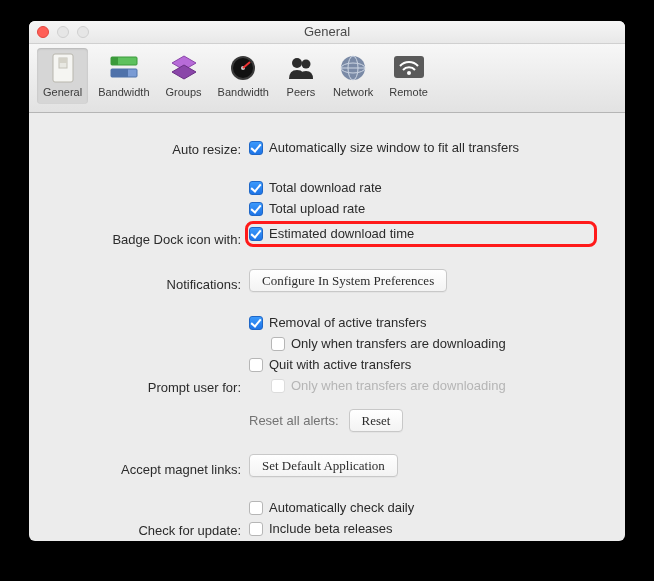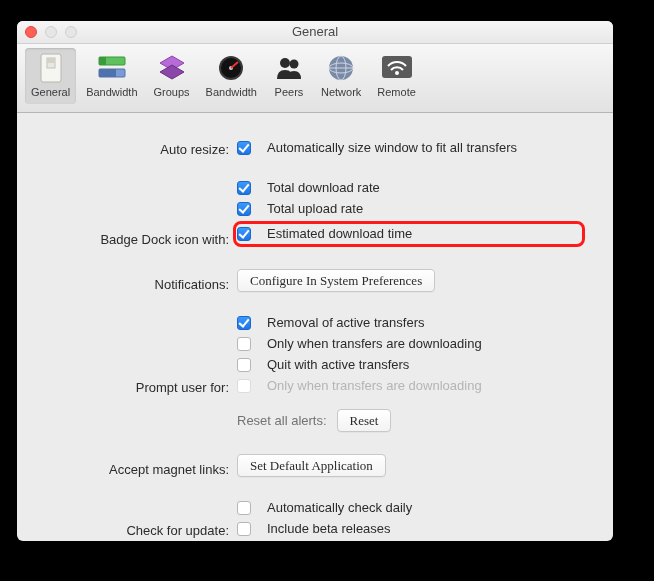--- a/index.html
+++ b/index.html
@@ -1,35 +1,35 @@
 <!DOCTYPE html>
 <html><head>
 <meta charset="utf-8">
 <style>
   html,body{margin:0;padding:0;background:#000;}
   body{font-family:-apple-system,"Helvetica Neue",Arial,sans-serif;font-size:13px;color:#2b2b2b;width:654px;height:581px;position:relative;}
-  .window{position:absolute;left:17px;top:21px;width:596px;height:520px;background:#ececec;border-radius:6px;box-shadow:0 18px 40px rgba(0,0,0,.45),0 0 0 1px rgba(0,0,0,.15);overflow:hidden;}
+  .window{position:absolute;left:29px;top:21px;width:596px;height:520px;background:#ececec;border-radius:6px;box-shadow:0 18px 40px rgba(0,0,0,.45),0 0 0 1px rgba(0,0,0,.15);overflow:hidden;}
   .titlebar{height:22px;background:linear-gradient(#f6f6f6,#e8e8e8);border-bottom:1px solid #d0d0d0;position:relative;}
   .traffic{position:absolute;left:8px;top:5px;display:flex;gap:8px;}
   .traffic span{width:12px;height:12px;border-radius:50%;box-sizing:border-box;}
   .tl-close{background:#ff5f57;border:1px solid #e1473f;}
   .tl-min{background:#e6e6e6;border:1px solid #cfcfcf;}
   .tl-max{background:#e6e6e6;border:1px solid #cfcfcf;}
   .title{position:absolute;left:0;right:0;top:3px;text-align:center;font-size:13px;color:#4a4a4a;}
   .toolbar{height:64px;background:linear-gradient(#f7f7f7,#e2e2e2);border-bottom:1px solid #b5b5b5;display:flex;align-items:flex-start;padding:4px 8px 0;gap:4px;}
   .tbtn{display:flex;flex-direction:column;align-items:center;justify-content:flex-start;min-width:44px;height:56px;border-radius:4px;padding:2px 6px 0;box-sizing:border-box;}
   .tbtn.sel{background:#d6d6d6;box-shadow:inset 0 1px 2px rgba(0,0,0,.15);}
   .tbtn .ic{width:32px;height:32px;margin-top:2px;display:flex;align-items:center;justify-content:center;}
   .tbtn .lbl{font-size:11px;color:#3b3b3b;margin-top:2px;}
   .content{padding:26px 28px 20px;}
   .row{display:flex;align-items:flex-end;margin-bottom:6px;}
   .lab{width:184px;text-align:right;padding-right:8px;padding-top:2px;color:#2b2b2b;}
   .val{flex:1;display:flex;flex-direction:column;gap:3px;}
-  .chk{display:flex;align-items:center;gap:16px;line-height:18px;}
-  .chk.ind{}
+  .chk{display:flex;align-items:center;gap:6px;line-height:18px;}
+  .chk.ind{margin-left:22px;}
   .chk.dim{color:#b5b5b5;}
   .cbox{width:14px;height:14px;border:1px solid #b6b6b6;border-radius:3px;background:#fff;box-sizing:border-box;position:relative;flex-shrink:0;}
   .cbox.on{background:linear-gradient(#3b99fc,#1e74e6);border-color:#1f67c7;}
   .cbox.on::after{content:"";position:absolute;left:3px;top:0px;width:4px;height:8px;border:solid #fff;border-width:0 2px 2px 0;transform:rotate(40deg);}
   .cbox.dim{border-color:#dcdcdc;}
   .btn{display:inline-flex;align-items:center;height:21px;padding:0 12px;background:linear-gradient(#ffffff,#f3f3f3);border:1px solid #c8c8c8;border-radius:4px;font-size:13px;color:#2b2b2b;box-shadow:0 1px 0 rgba(0,0,0,.03);font-family:Liberation Serif, serif;}
   .sep{height:16px;}
   .hl{border:3px solid #ff1a1a;border-radius:8px;padding:1px 8px 1px 1px;display:inline-flex;align-items:center;gap:6px;margin-left:-4px;}
   .rowline{display:flex;align-items:center;gap:10px;}
   .rowline .sublab{color:#737373;}

